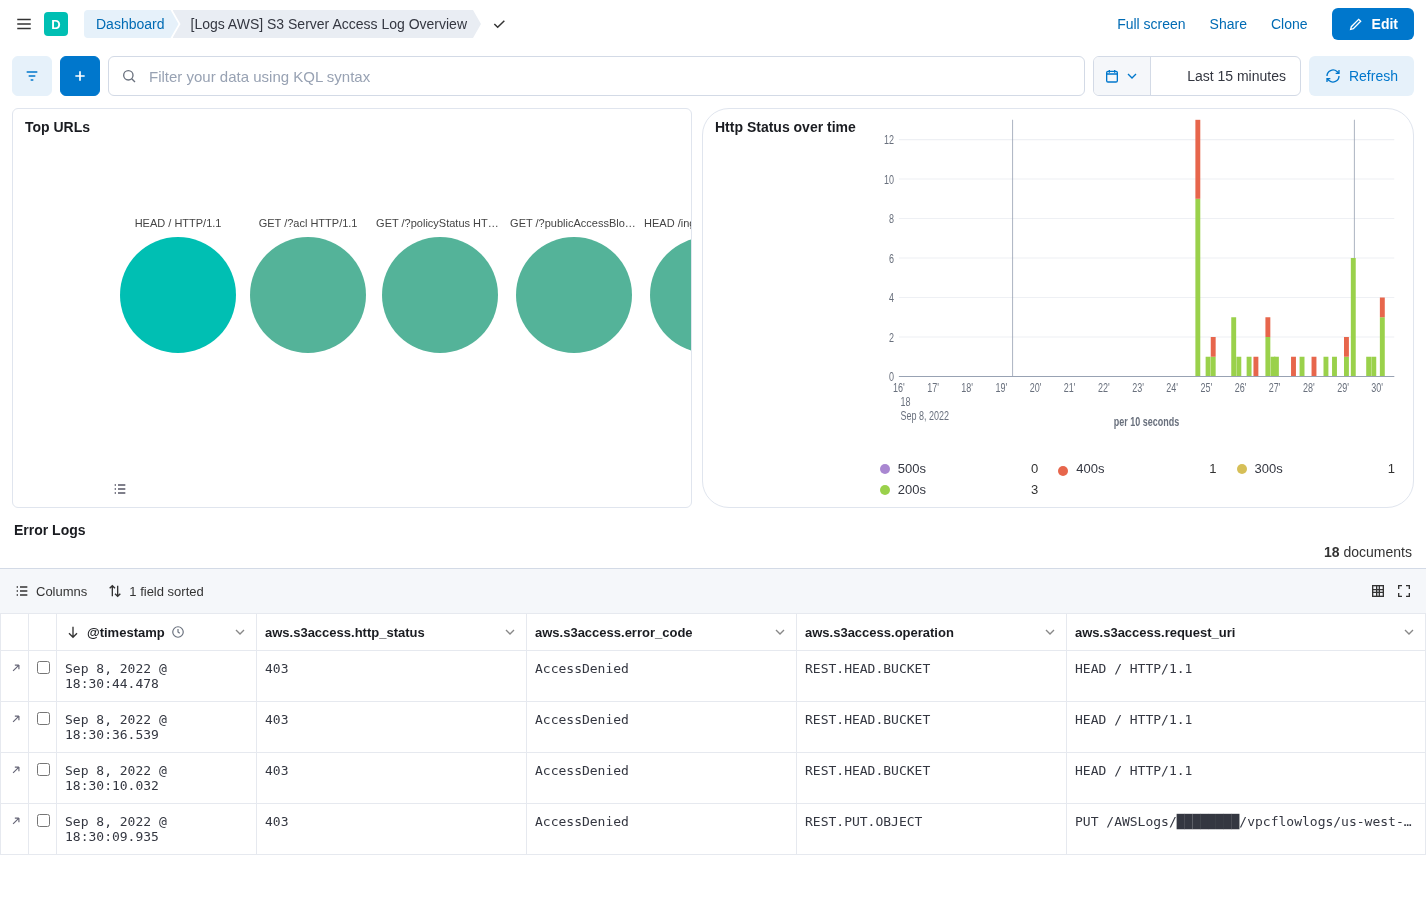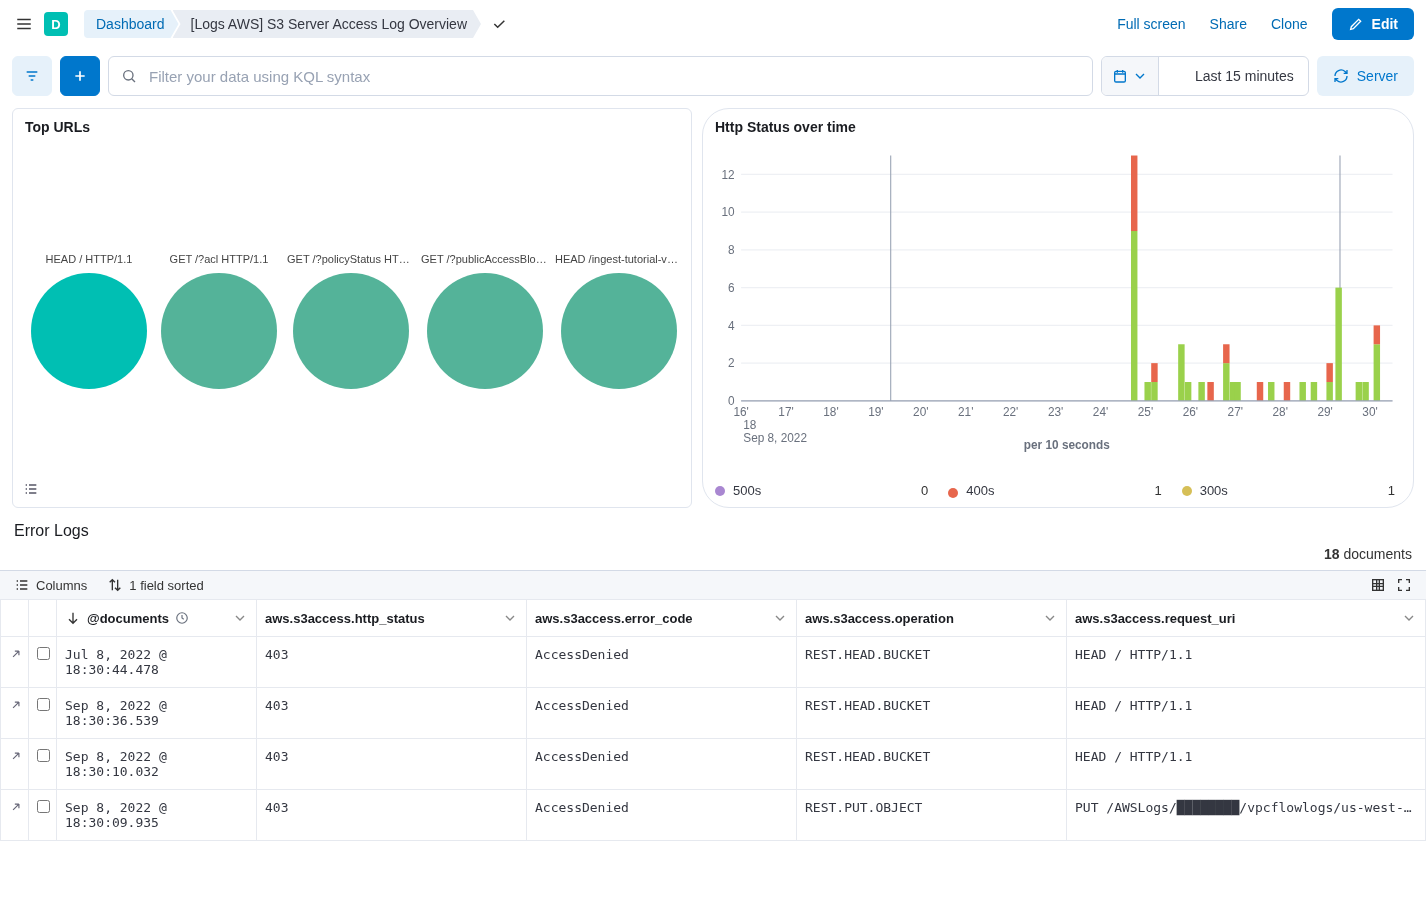--- a/index.html
+++ b/index.html
@@ -97,21 +97,21 @@
   .date-picker .range{padding:0 14px;font-size:14px;}
   .refresh-btn{
     height:40px;border:none;border-radius:6px;background:#e6f1fa;color:var(--primary);
     display:flex;align-items:center;gap:8px;padding:0 16px;font-size:14px;font-weight:500;cursor:pointer;
   }
 
   
   .panels{display:flex;gap:10px;padding:0 12px;}
   .panel{
     border:1px solid #e0e5ee;border-radius:6px;background:var(--panel);
-    display:flex;flex-direction:column;height:400px;overflow:hidden;
+    display:flex;flex-direction:row;height:400px;overflow:hidden;
   }
   .panel.left{flex:0 0 680px;}
   .panel.right{flex:1;border-radius:27px;}
   .panel-title{font-weight:700;font-size:14px;padding:10px 12px;color:#1a1c21;}
 
   
   .urls-viz{flex:1;position:relative;}
   .pie-row{position:absolute;left:18px;right:18px;top:108px;display:flex;gap:14px;}
   .pie-col{display:flex;flex-direction:column;align-items:center;gap:6px;width:120px;}
   .pie-label{font-size:11px;color:#444;white-space:nowrap;max-width:128px;overflow:hidden;text-overflow:ellipsis;height:14px;text-align:center;}
@@ -122,26 +122,26 @@
   .chart-wrap{flex:1;padding:4px 14px 10px 8px;display:flex;flex-direction:column;}
   .plot-area{flex:1;position:relative;}
   .plot-area svg{width:100%;height:100%;}
   .axis-label{font-size:11px;fill:#69707d;}
   .grid-line{stroke:#eef0f4;stroke-width:1;}
   .legend-grid{display:grid;grid-template-columns:auto 1fr auto 1fr auto 1fr;gap:6px 20px;padding:6px 4px 0;font-size:13px;align-items:center;margin-top:24px;}
   .swatch{width:10px;height:10px;border-radius:50%;display:inline-block;}
   .legend-count{text-align:right;color:#333;}
 
   
-  .section-title{font-weight:400;font-size:16px;padding:14px 14px 6px;color:#1a1c21;}
+  .section-title{font-weight:700;font-size:14px;padding:14px 14px 6px;color:#1a1c21;}
   .docs-count{padding:0 14px 8px;text-align:right;color:#333;}
   .docs-count b{font-weight:700;}
   .table-toolbar{
     background:#f5f7fa;border-top:1px solid var(--border);
-    display:flex;align-items:center;gap:20px;padding:6px 14px;color:#333;font-size:13px;
+    display:flex;align-items:center;gap:20px;padding:14px 14px;color:#333;font-size:13px;
   }
   .toolbar-right{margin-left:auto;display:flex;gap:10px;color:#333;}
   .tb-btn{display:flex;align-items:center;gap:6px;cursor:pointer;}
 
   table.data{width:100%;border-collapse:collapse;table-layout:fixed;}
   table.data th, table.data td{
     border:1px solid #e6e9ef;padding:10px 8px;font-size:13px;text-align:left;vertical-align:top;
     overflow:hidden;
   }
   table.data th{
@@ -232,21 +232,21 @@
       </span>
     </div>
     <div class="range">Last 15 minutes</div>
   </div>
   <button class="refresh-btn">
     <span class="icon">
       <svg viewBox="0 0 24 24" stroke="currentColor" stroke-width="2" fill="none">
           <path d="M3 12a9 9 0 0 1 15-6.7L21 8M21 3v5h-5M21 12a9 9 0 0 1-15 6.7L3 16M3 21v-5h5"></path>
         </svg>
     </span>
-    <span>Server</span>
+    <span>Refresh</span>
   </button>
 </div>
 
 <div class="panels">
 
   <div class="panel left">
     <div class="panel-title">Top URLs</div>
     <div class="urls-viz">
       <div class="pie-row" id="pie-row">
           <div class="pie-col">
@@ -419,21 +419,21 @@
     <tr>
       <th></th>
       <th></th>
       <th>
         <div class="th-inner">
           <span class="icon">
               <svg viewBox="0 0 24 24" stroke="#333" stroke-width="2" fill="none">
                 <path d="M12 4v16M6 14l6 6 6-6"></path>
               </svg>
             </span>
-          <span>@documents</span>
+          <span>@timestamp</span>
           <span class="clock-icon"><svg viewBox="0 0 24 24" stroke="#69707d" stroke-width="2" fill="none">
                 <circle cx="12" cy="12" r="9"></circle>
                 <path d="M12 7v5l3 2"></path>
               </svg></span>
           <span class="icon th-chevron">
               <svg viewBox="0 0 24 24" stroke="#888" stroke-width="2" fill="none">
                 <path d="M6 9l6 6 6-6"></path>
               </svg>
             </span>
         </div>
@@ -479,21 +479,21 @@
           </div>
       </th>
     </tr>
   </thead>
   <tbody id="rows">
       <tr>
         <td class="row-edit"><svg viewBox="0 0 24 24" width="14" height="14" stroke="#667" stroke-width="2" fill="none">
             <path d="M7 17L17 7M17 7h-7M17 7v7"></path>
           </svg></td>
         <td class="row-check"><input type="checkbox" style=""></td>
-        <td class="mono">Jul 8, 2022 @ 18:30:44.478</td>
+        <td class="mono">Sep 8, 2022 @ 18:30:44.478</td>
         <td class="mono num">403</td>
         <td class="mono">AccessDenied</td>
         <td class="mono">REST.HEAD.BUCKET</td>
         <td class="mono">HEAD / HTTP/1.1</td>
       </tr>
       <tr>
         <td class="row-edit"><svg viewBox="0 0 24 24" width="14" height="14" stroke="#667" stroke-width="2" fill="none">
             <path d="M7 17L17 7M17 7h-7M17 7v7"></path>
           </svg></td>
         <td class="row-check"><input type="checkbox" style=""></td>

